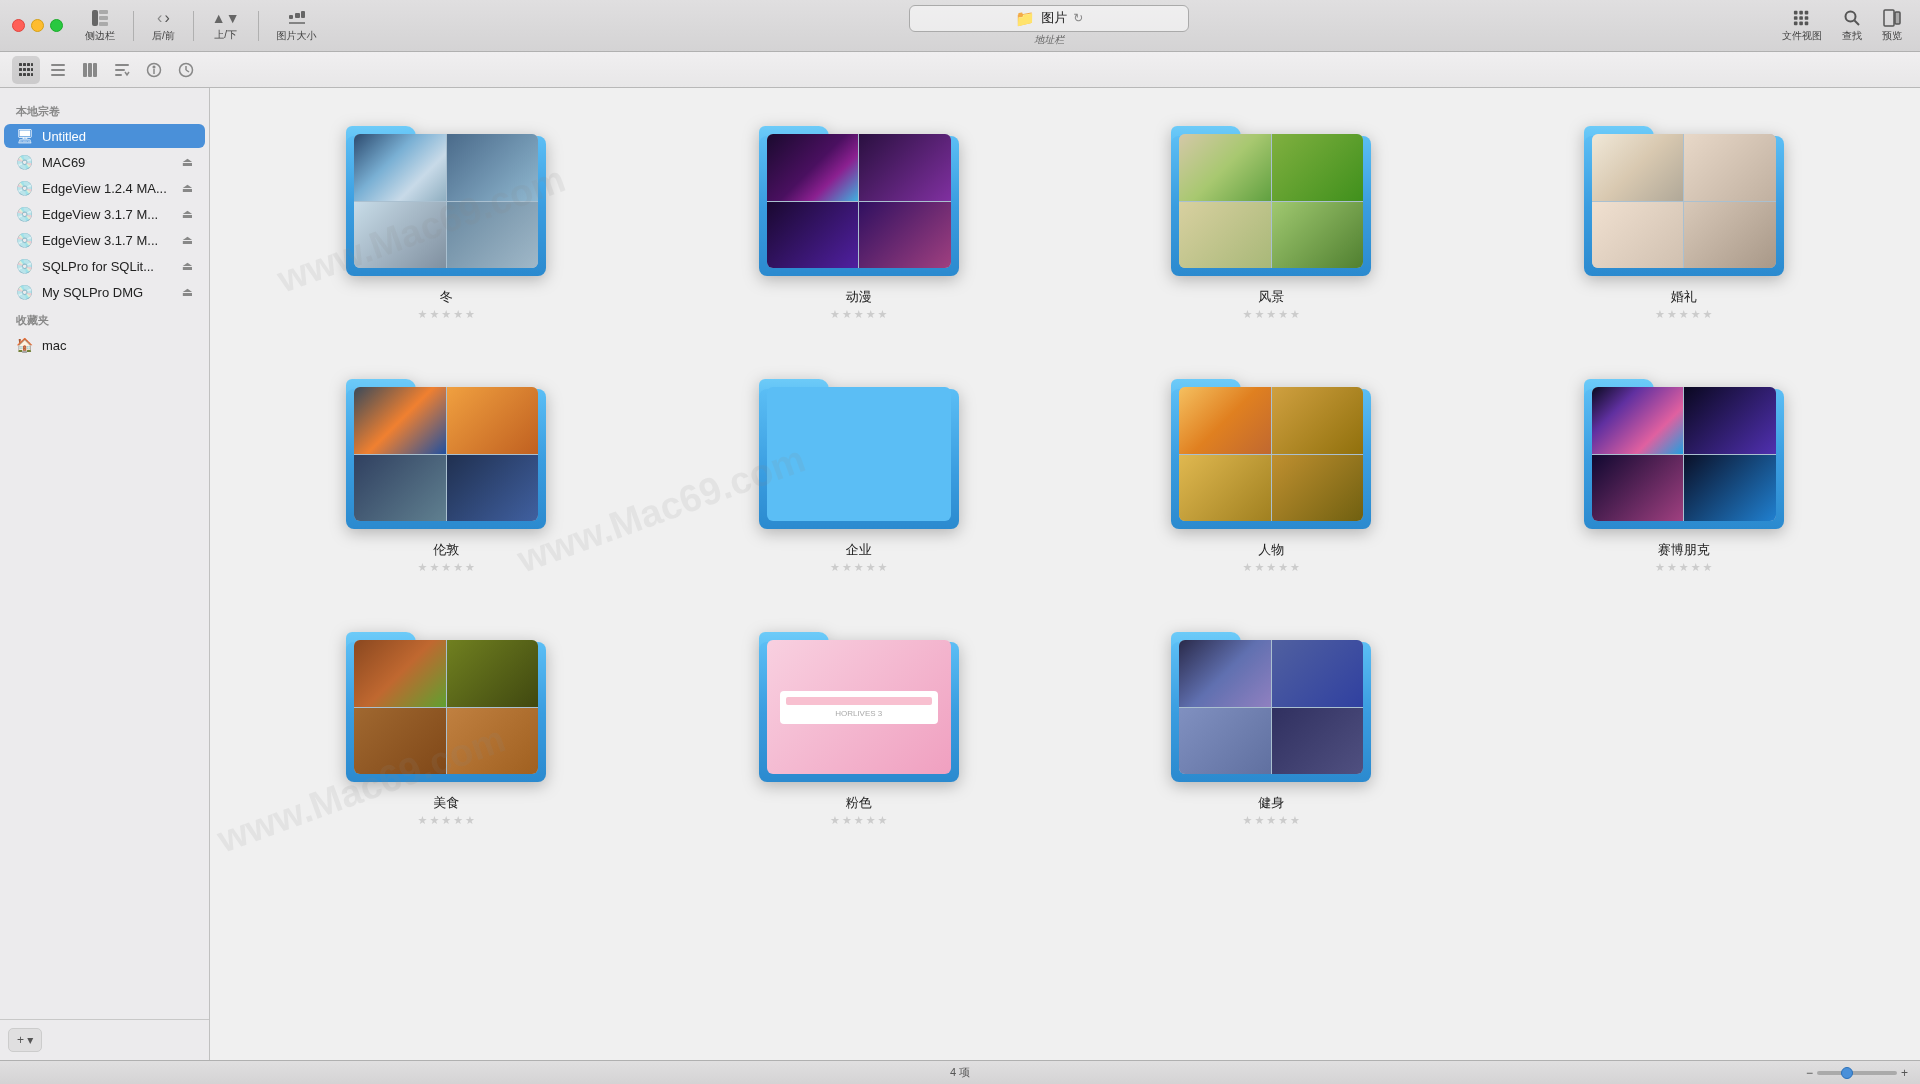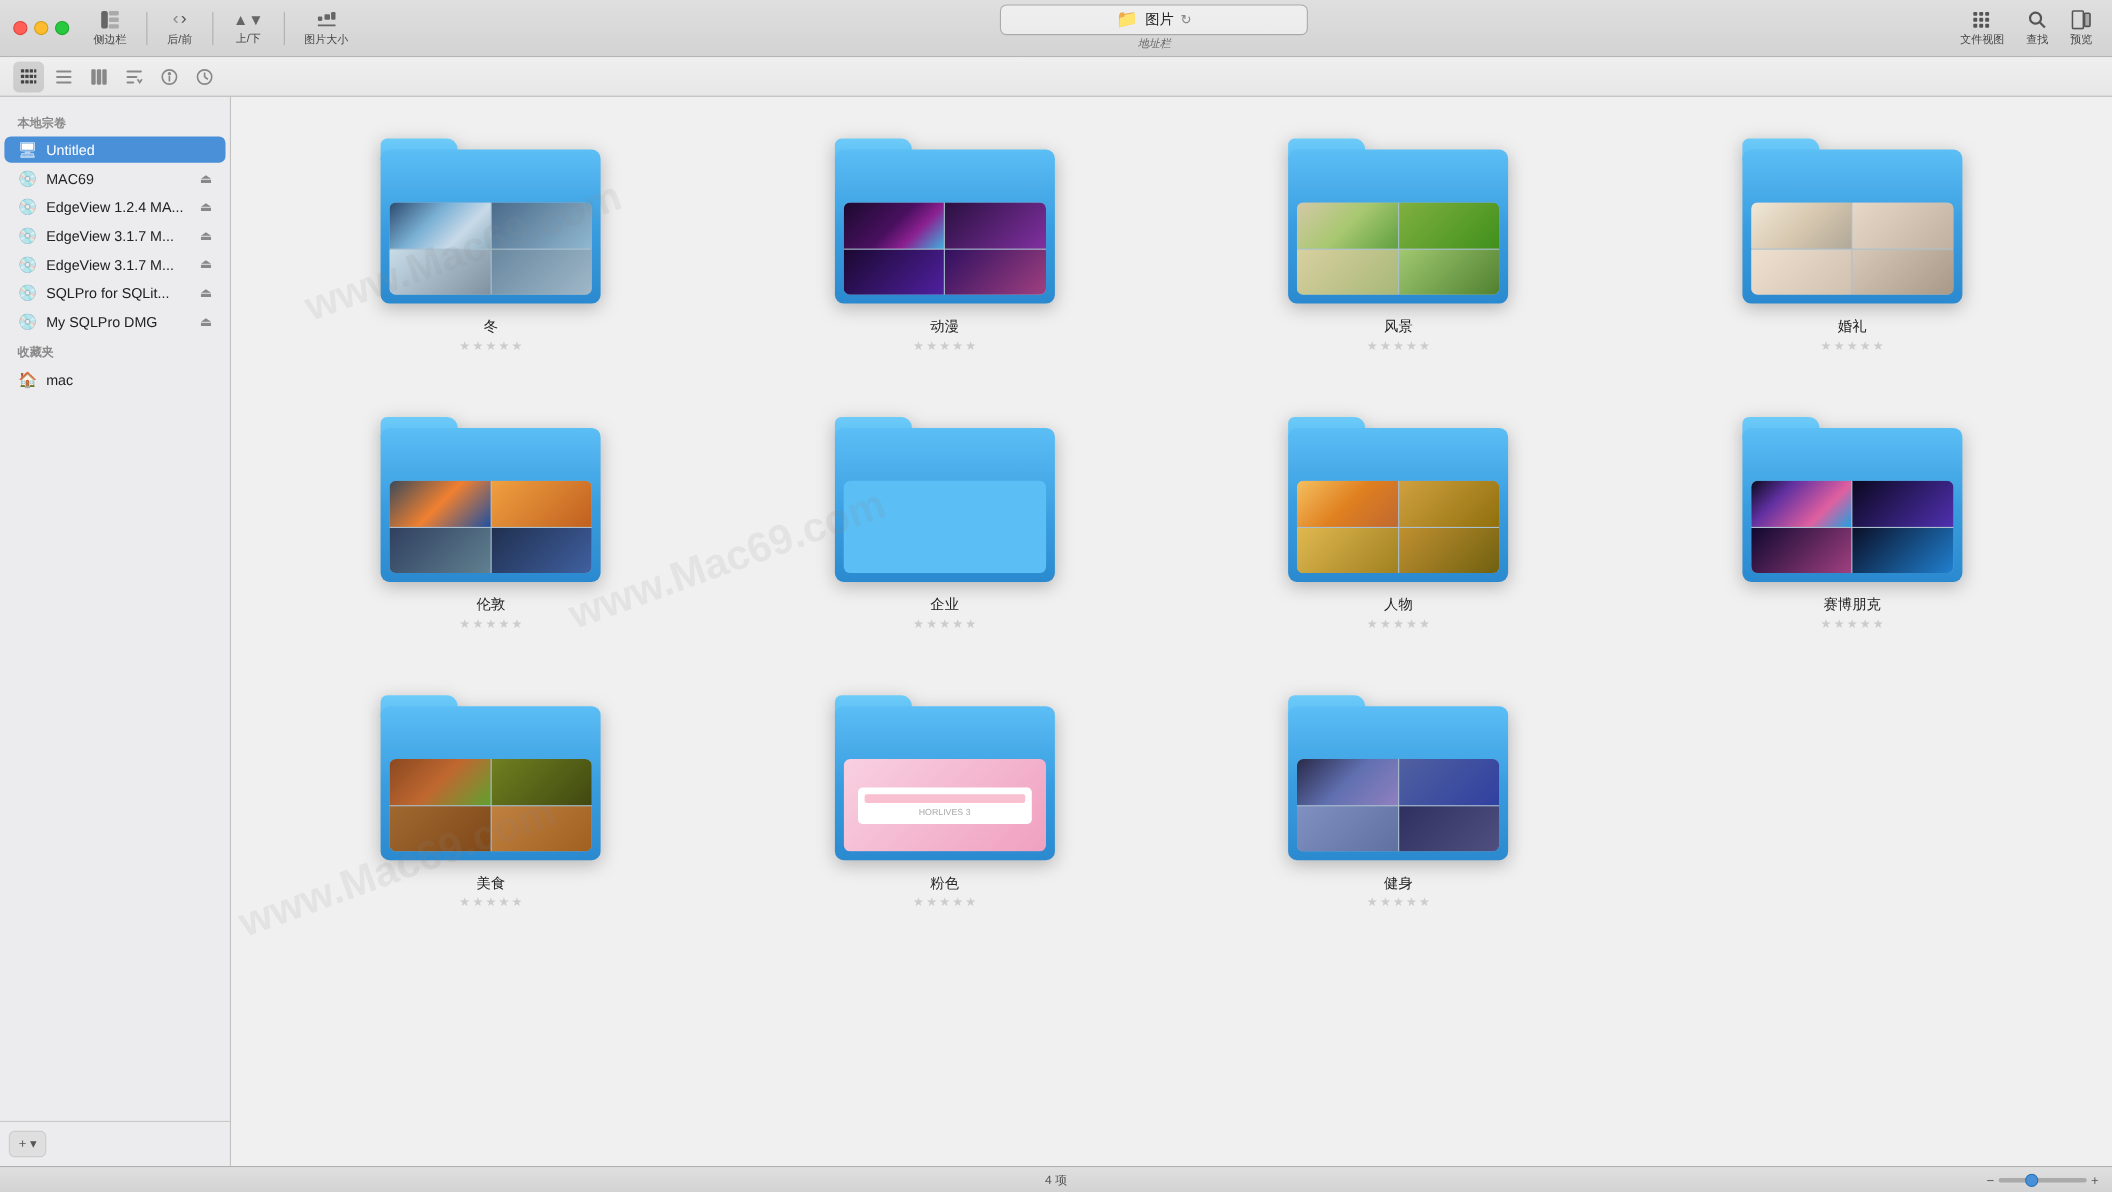--- a/index.html
+++ b/index.html
@@ -245,21 +245,21 @@
       width: 70px;
       height: 20px;
       background: linear-gradient(180deg, #6dcbf8 0%, #5bbef5 100%);
       border-radius: 6px 10px 0 0;
     }
     .folder-inner {
       position: absolute;
       bottom: 8px;
       left: 8px;
       right: 8px;
-      height: 84px;
+      height: 134px;
       border-radius: 6px;
       overflow: hidden;
       background: #cce8ff;
       margin-top: 36px;
     }
     .folder-image-grid {
       width: 100%;
       height: 100%;
       display: grid;
       grid-template-columns: 1fr 1fr;

